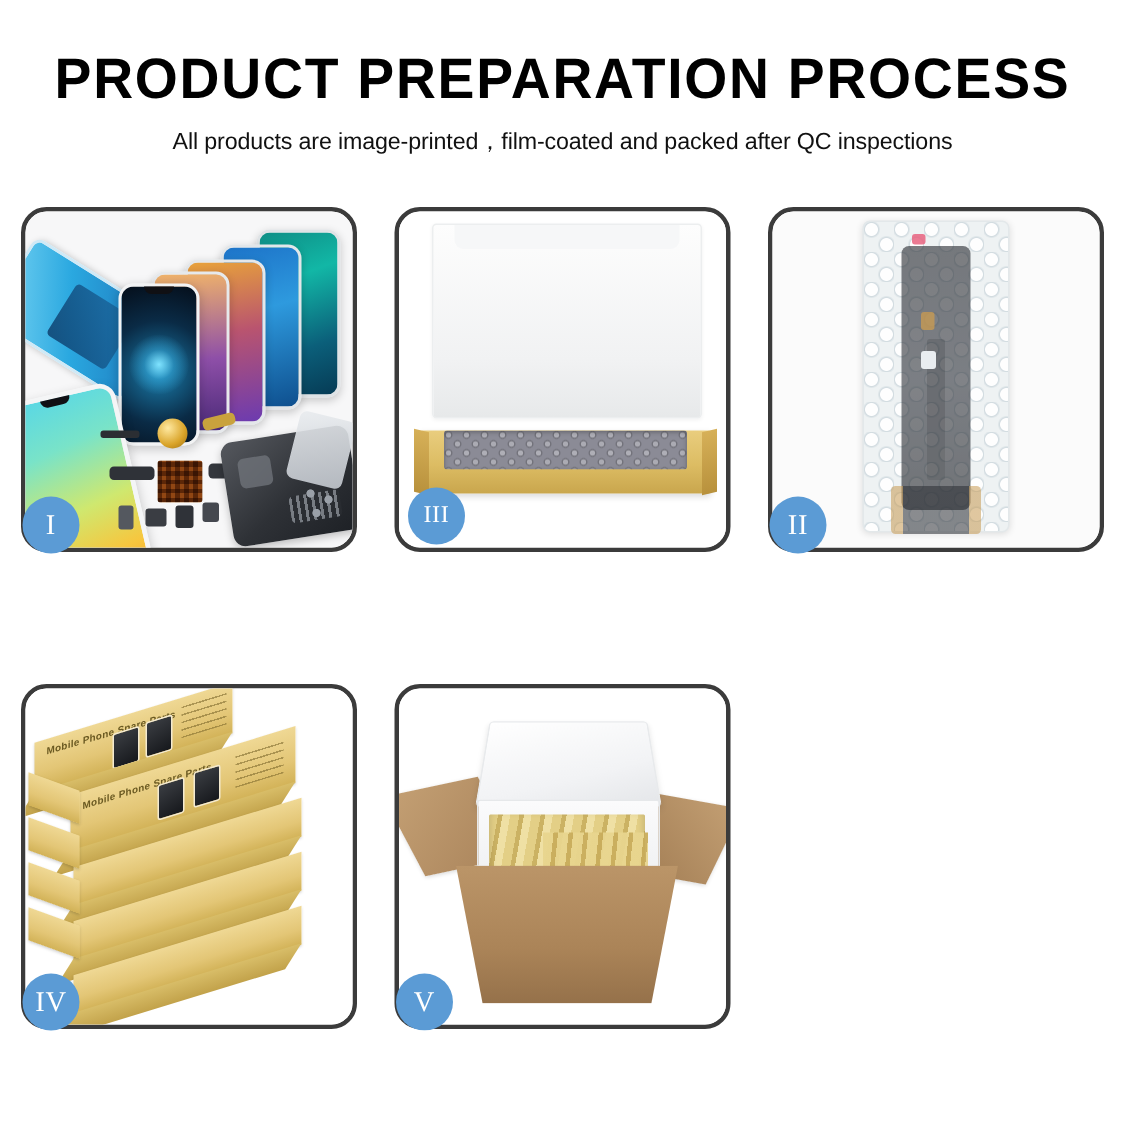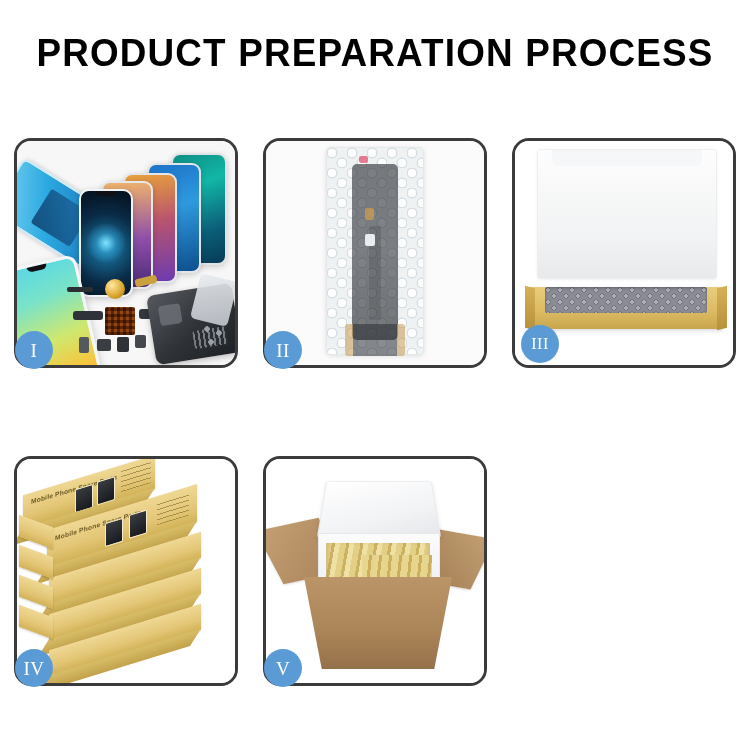--- a/index.html
+++ b/index.html
@@ -336,20 +336,21 @@
   .tape1{position:absolute;left:62px;top:96px;width:16px;height:18px;background:rgba(150,124,86,.6);transform:skewY(14deg);}
   .tape2{position:absolute;left:66px;top:186px;width:18px;height:16px;background:rgba(150,124,86,.55);transform:skewY(14deg);}
 </style>
 </head>
 <body>
 
 <div class="page">
 
   <div class="header">
     <div class="title">PRODUCT PREPARATION PROCESS</div>
+    <div class="subtitle">All products are image-printed，film-coated and packed after QC inspections</div>
   </div>
 
   <div class="grid">
 
     <div class="panel">
       <div class="panel-inner p1">
         <div class="ph slant"></div>
         <div class="ph f5"></div>
         <div class="ph f4"></div>
         <div class="ph f3"></div>
@@ -367,39 +368,39 @@
         <div class="sp3"></div>
         <div class="sp4"></div>
         <div class="housing"></div>
         <div class="tool"></div>
         <div class="screws"></div>
       </div>
       <div class="badge">I</div>
     </div>
 
     <div class="panel">
+      <div class="panel-inner p3">
+        <div class="foam-lid"></div>
+        <div class="kraft-tray"></div>
+        <div class="gray-foam"></div>
+      </div>
+      <div class="badge inset small">III</div>
+    </div>
+
+    <div class="panel">
       <div class="panel-inner p2">
         <div class="bubble-pack">
           <div class="lcd"></div>
           <div class="cable"></div>
           <div class="pink-tab"></div>
           <div class="tan-tab"></div>
           <div class="wht-tab"></div>
         </div>
       </div>
       <div class="badge">II</div>
-    </div>
-
-    <div class="panel">
-      <div class="panel-inner p3">
-        <div class="foam-lid"></div>
-        <div class="kraft-tray"></div>
-        <div class="gray-foam"></div>
-      </div>
-      <div class="badge inset small">III</div>
     </div>
 
     <div class="panel">
       <div class="panel-inner p4">
         <div class="stack">
 
           <div class="kbox" style="left:6px;top:16px;width:132px;height:34px;transform:skewY(-17deg);">
             <div class="kbox-lbl" style="left:8px;top:6px;transform:rotate(1deg);">Mobile Phone Spare Parts</div>
             <div class="kbox-ph" style="left:52px;top:10px;"></div>
             <div class="kbox-ph" style="left:74px;top:9px;"></div>

